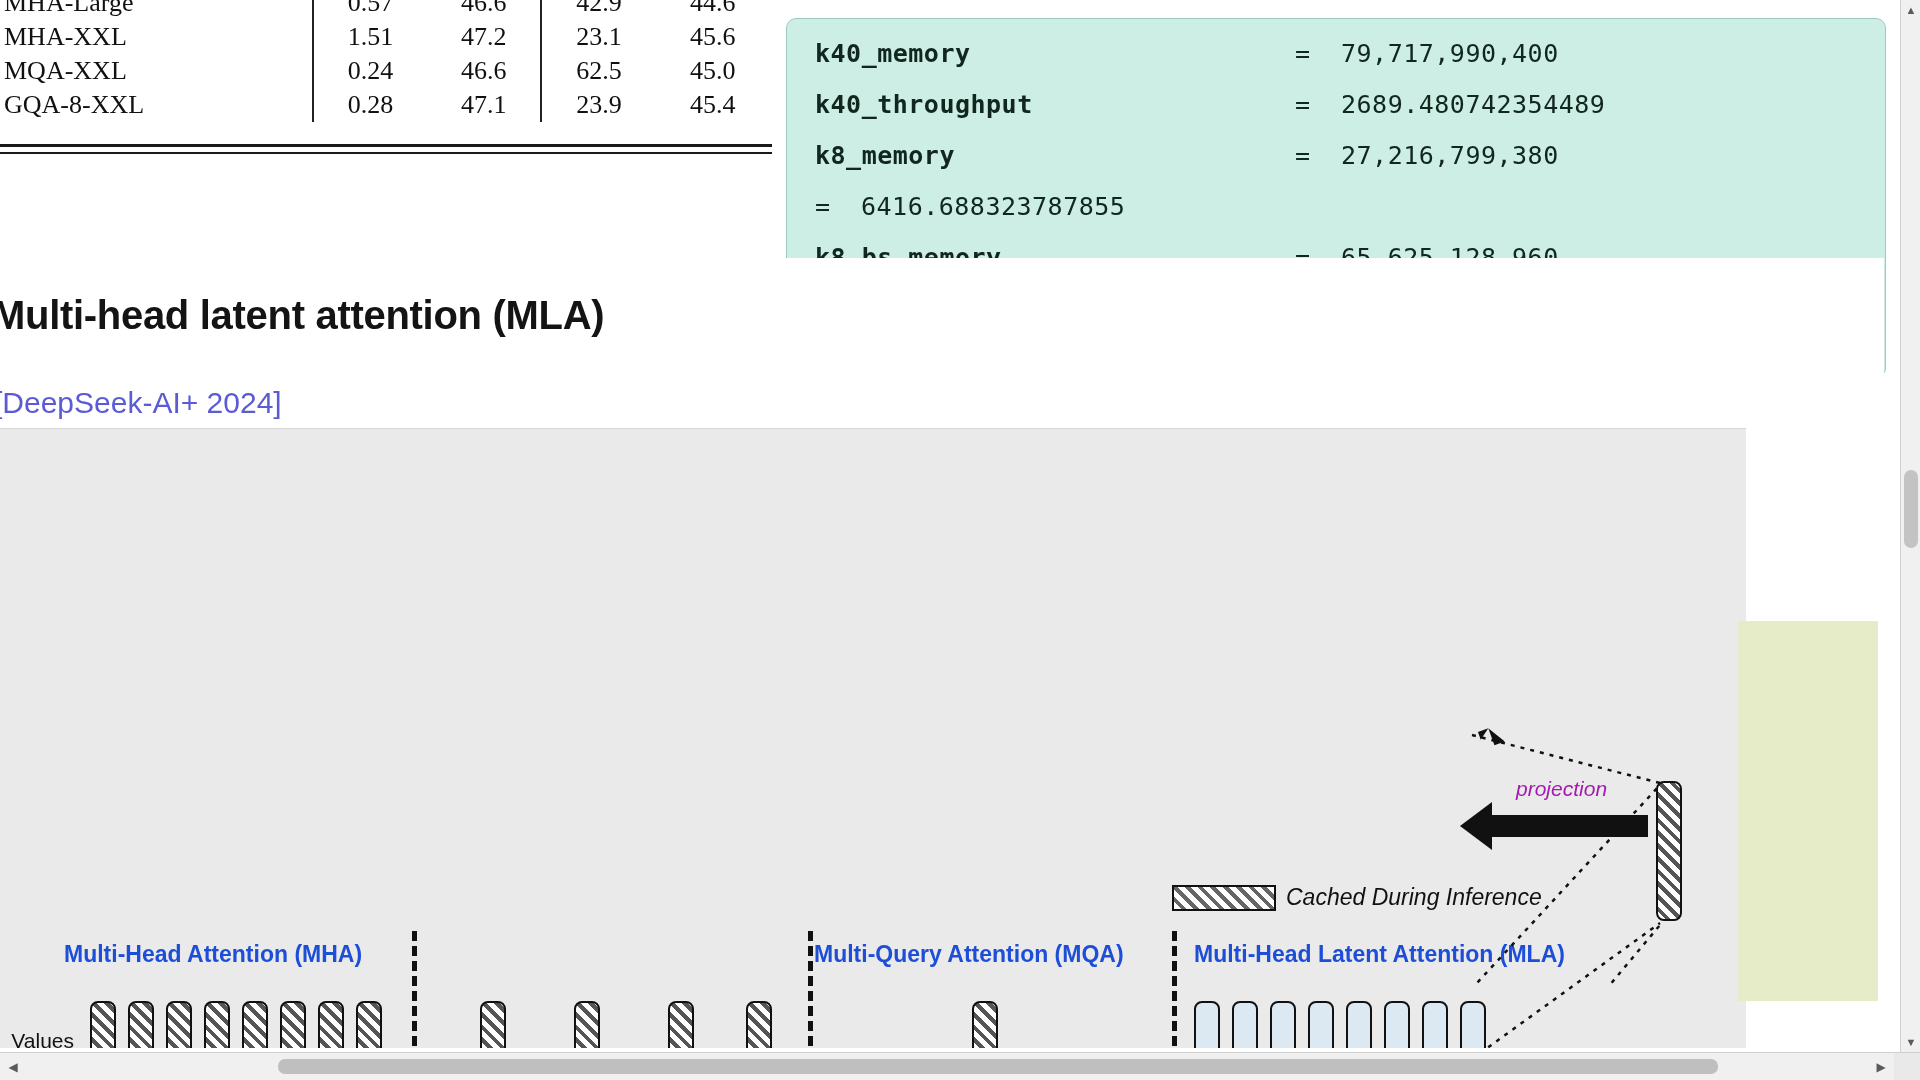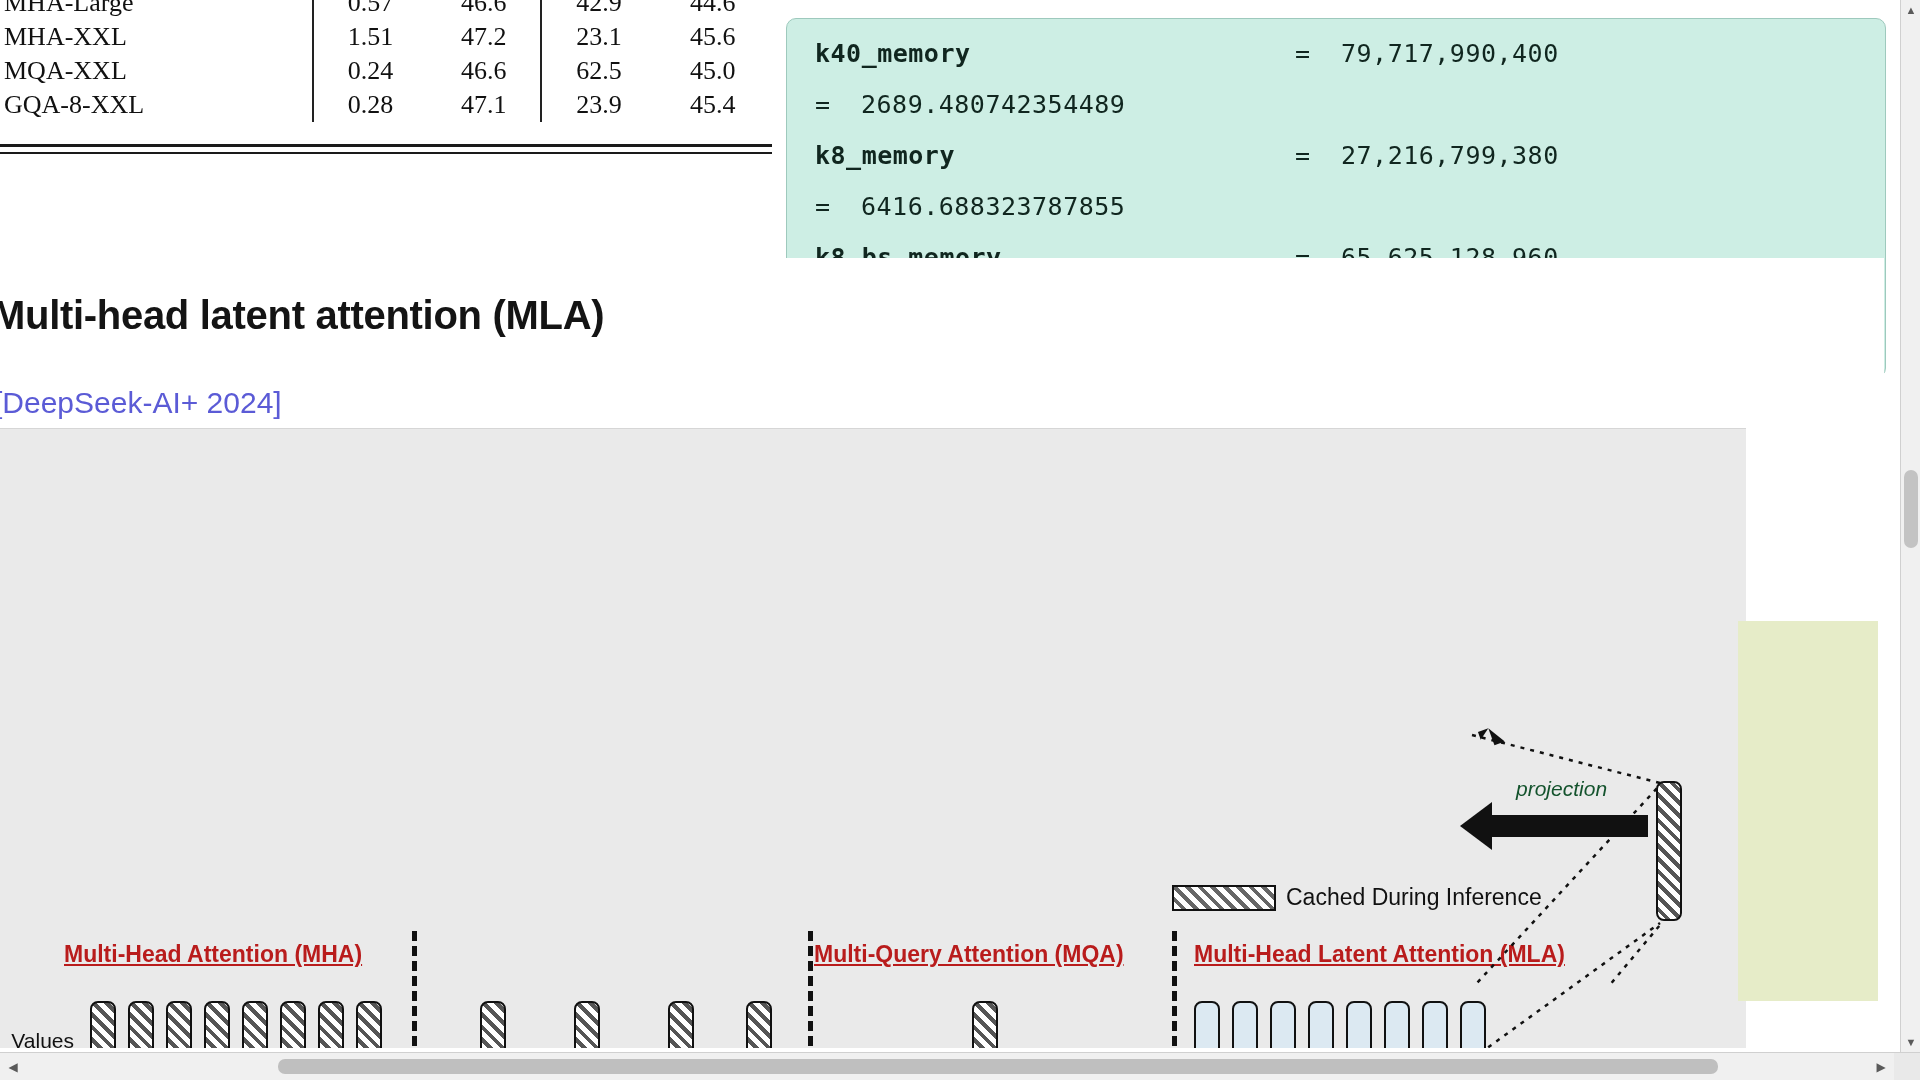--- a/index.html
+++ b/index.html
@@ -89,27 +89,26 @@
 
   .legend-box {
     position: absolute; left: 1178px; top: 455px;
     display: flex; align-items: center; gap: 10px;
   }
   .legend-swatch {
     width: 104px; height: 26px;
     border: 2px solid #111;
     background: repeating-linear-gradient(45deg, #ffffff 0 5px, #666 5px 9px);
   }
-  .legend-label { font-size: 23px; color: #111; }
+  .legend-label { font-size: 23px; color: #111; font-style: italic; }
 
   .panel-title {
     position: absolute;
-    font-size: 23px; font-weight: bold; color: #b91c1c;
+    font-size: 23px; font-weight: bold; color: #1d4ed8;
     white-space: nowrap;
-    text-decoration: underline;
   }
 
   .row-label {
     position: absolute;
     font-size: 21px; color: #111;
     text-align: right;
   }
 
   .divider {
     position: absolute; width: 0;
@@ -131,21 +130,21 @@
     width: 158px; height: 22px; background: #111;
   }
   .proj-arrow::before {
     content: ""; position: absolute; left: -30px; top: -13px;
     border-top: 24px solid transparent;
     border-bottom: 24px solid transparent;
     border-right: 32px solid #111;
   }
   .proj-label {
     position: absolute; left: 1522px; top: 348px;
-    font-size: 21px; font-style: italic; color: #14532d;
+    font-size: 21px; font-style: italic; color: #a21caf;
   }
   .latent-bar {
     position: absolute; left: 1662px; top: 352px;
     width: 26px; height: 140px;
     border: 2px solid #111; border-radius: 8px;
     background: repeating-linear-gradient(45deg, #ffffff 0 5px, #555 5px 9px);
   }
   .latent-caption {
     position: absolute; left: 1586px; top: 500px;
     width: 170px; text-align: center;
@@ -250,20 +249,21 @@
     <div class="table-rule-bottom2"></div>
   </div>
 
   <div class="out-panel">
     <div class="out-row">
       <span class="out-key">k40_memory</span>
       <span class="out-eq">=</span>
       <span class="out-val">79,717,990,400</span>
     </div>
     <div class="out-row">
+      <span class="out-key">k40_throughput</span>
       <span class="out-eq">=</span>
       <span class="out-val">2689.480742354489</span>
     </div>
     <div class="out-row">
       <span class="out-key">k8_memory</span>
       <span class="out-eq">=</span>
       <span class="out-val">27,216,799,380</span>
     </div>
     <div class="out-row">
       <span class="out-eq">=</span>

